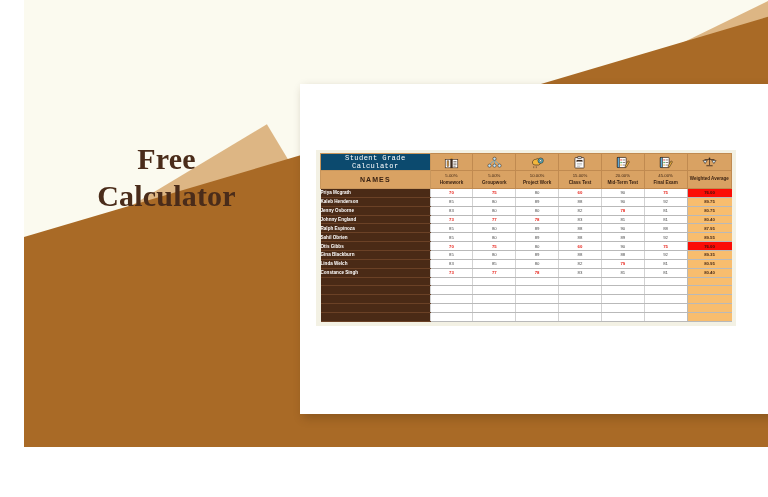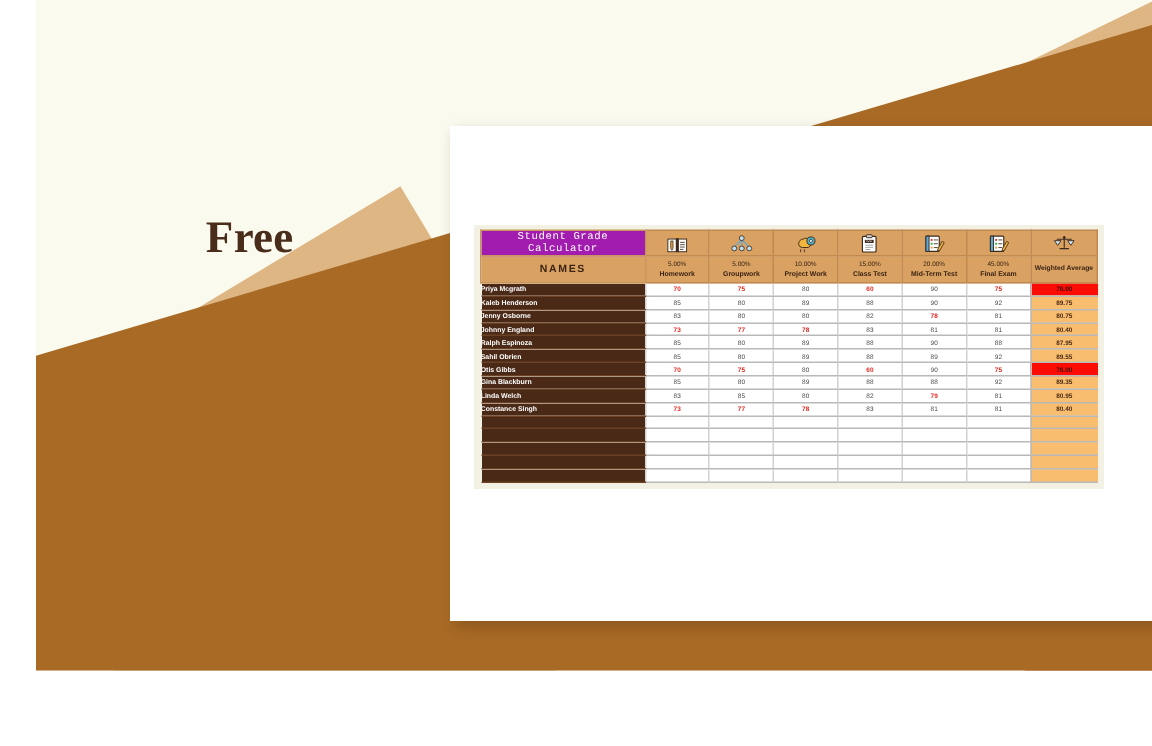--- a/index.html
+++ b/index.html
@@ -91,21 +91,21 @@
   table.grid {
     width: 100%; height: 100%;
     border-collapse: collapse;
     table-layout: fixed;
     font-size: 4.1px;
   }
   table.grid td, table.grid th { padding: 0; }
 
   
   .hdr-title-cell {
-    background: #a21caf;
+    background: #0c4a6e;
     color: #ffffff;
     font-family: "Liberation Mono", monospace;
     font-size: 7.1px;
     letter-spacing: .4px;
     text-align: center;
     vertical-align: middle;
     height: 16px;
     border: .5px solid #c8965c;
   }
   .hdr-names-cell {
@@ -183,20 +183,21 @@
 
 <div id="stage">
 
   <div class="deco" id="deco-tr-light"></div>
   <div class="deco" id="deco-tr-dark"></div>
   <div class="deco" id="deco-bl-light"></div>
   <div class="deco" id="deco-bottom-dark"></div>
 
   <div id="title-block">
     <div class="line">Free</div>
+    <div class="line">Calculator</div>
   </div>
 
   <div id="card"></div>
 
   <div id="sheet">
     <table class="grid">
       <colgroup>
         <col style="width:26.6%">
           <col style="width:10.4%">
           <col style="width:10.4%">

